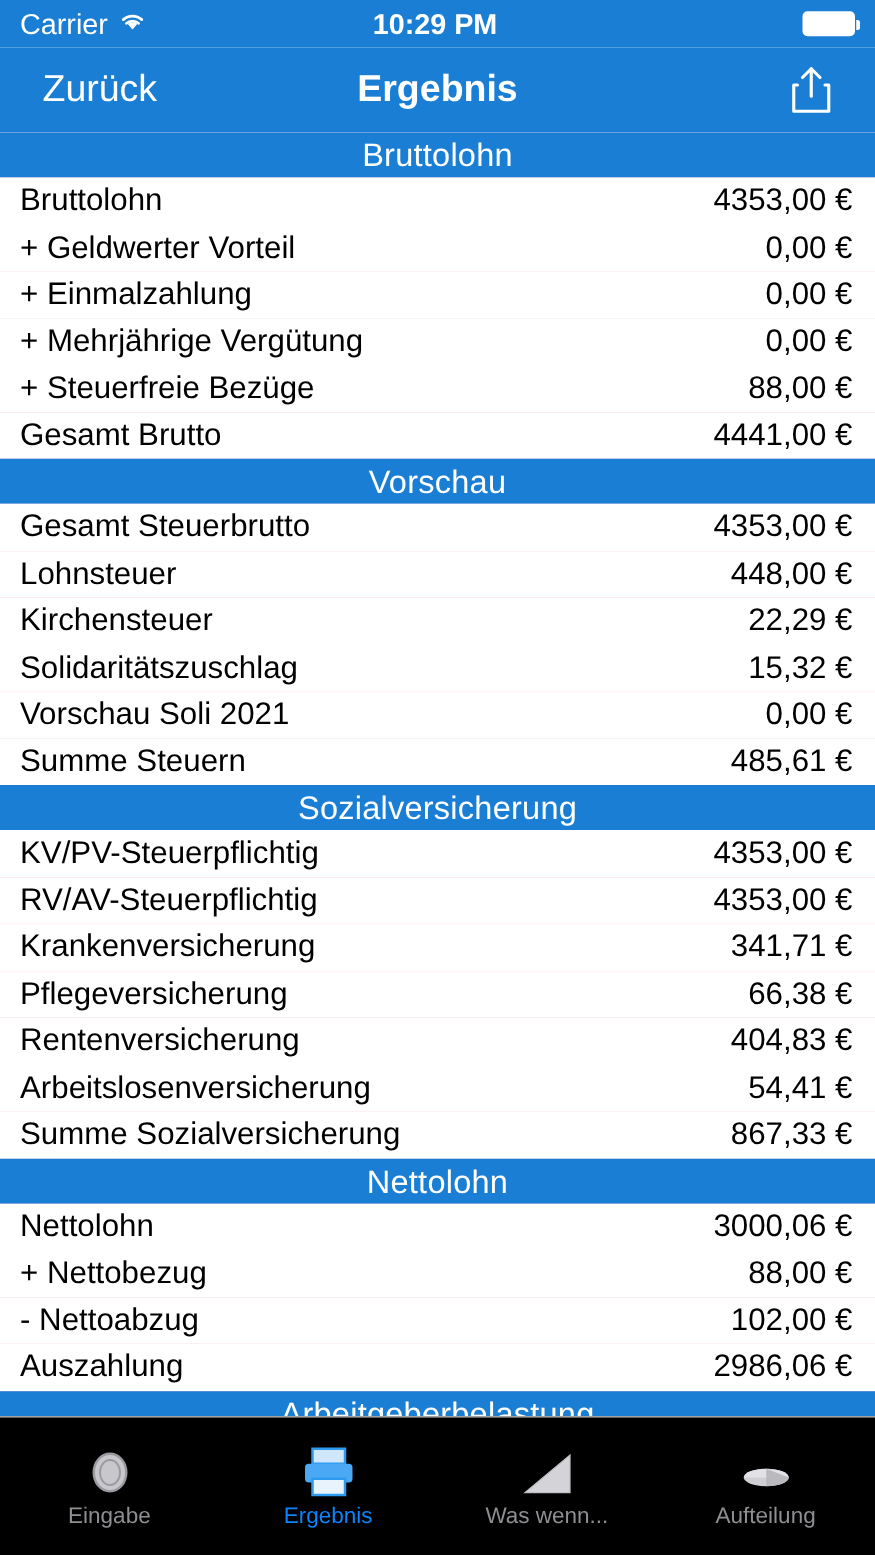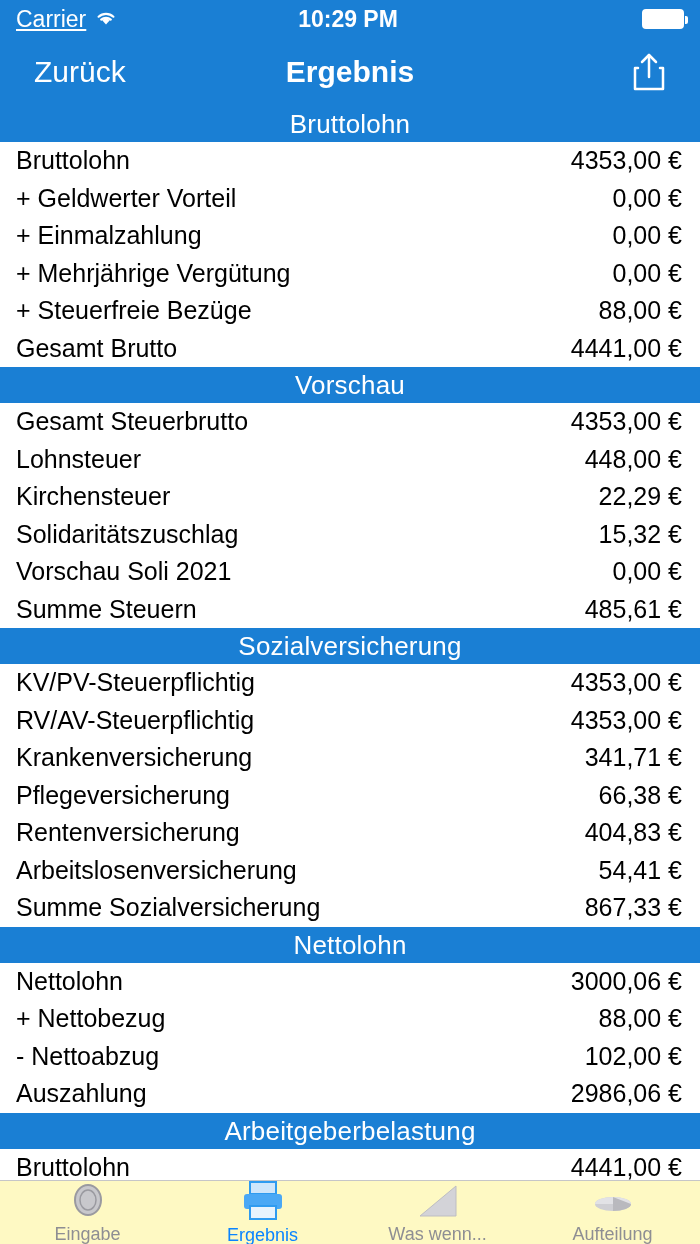--- a/index.html
+++ b/index.html
@@ -22,21 +22,21 @@
     height: 38px;
     background: #1a7fd4;
     color: #ffffff;
     display: flex;
     align-items: center;
     padding: 0 16px;
     font-size: 23px;
     flex: 0 0 auto;
     position: relative;
   }
-  .status-left { display: flex; align-items: center; gap: 8px; text-decoration: underline; }
+  .status-left { display: flex; align-items: center; gap: 8px; }
   .status-center {
     position: absolute;
     left: 0; right: 4px;
     text-align: center;
     font-size: 23px;
     font-weight: bold;
     pointer-events: none;
   }
   .status-right {
     margin-left: auto;
@@ -115,22 +115,22 @@
     padding: 0 18px 0 16px;
     font-size: 25px;
     color: #000000;
     background: #ffffff;
   }
   .row .label { white-space: nowrap; overflow: hidden; }
   .row .value { white-space: nowrap; }
 
   
   .tab-bar {
-    height: 64px;
-    background: #fef9c3;
+    height: 111px;
+    background: #000000;
     border-top: 1px solid #c6c6c8;
     display: flex;
     flex: 0 0 auto;
   }
   .tab {
     flex: 1 1 25%;
     display: flex;
     flex-direction: column;
     align-items: center;
     justify-content: center;

